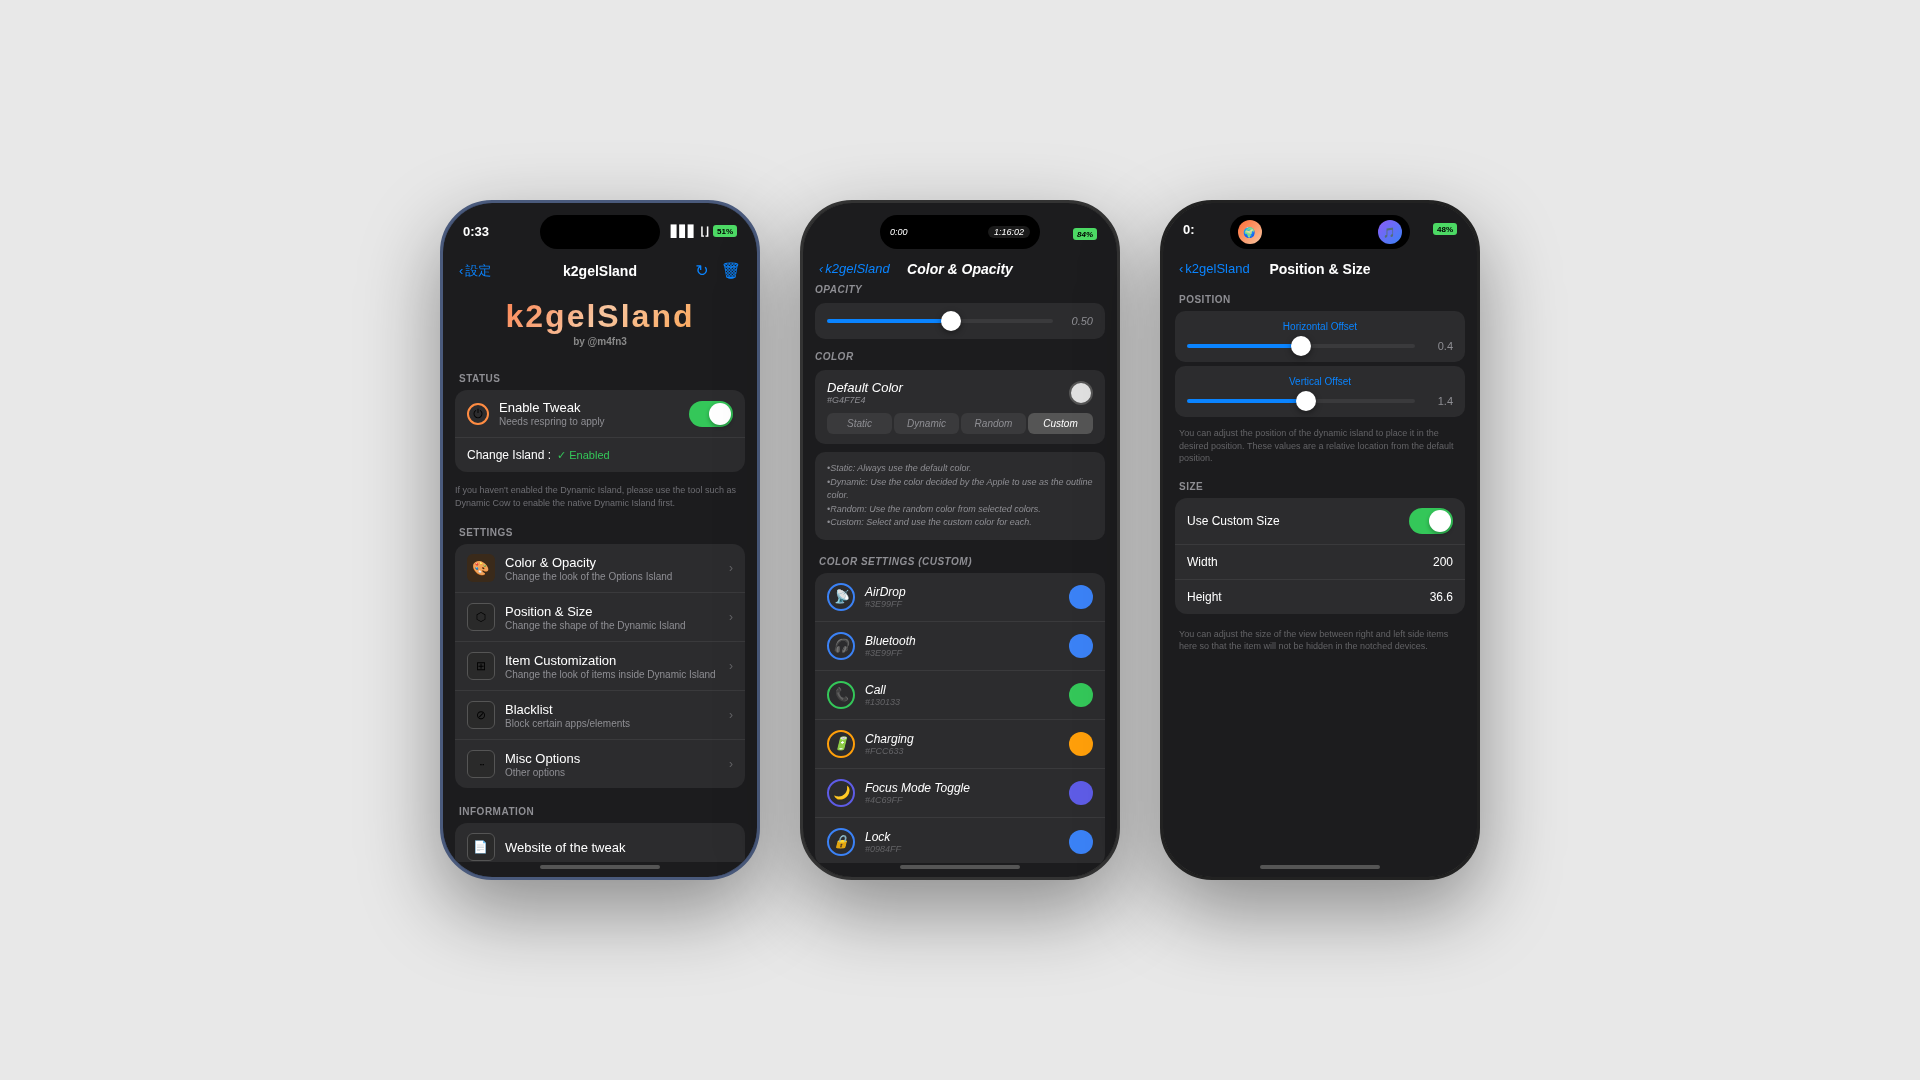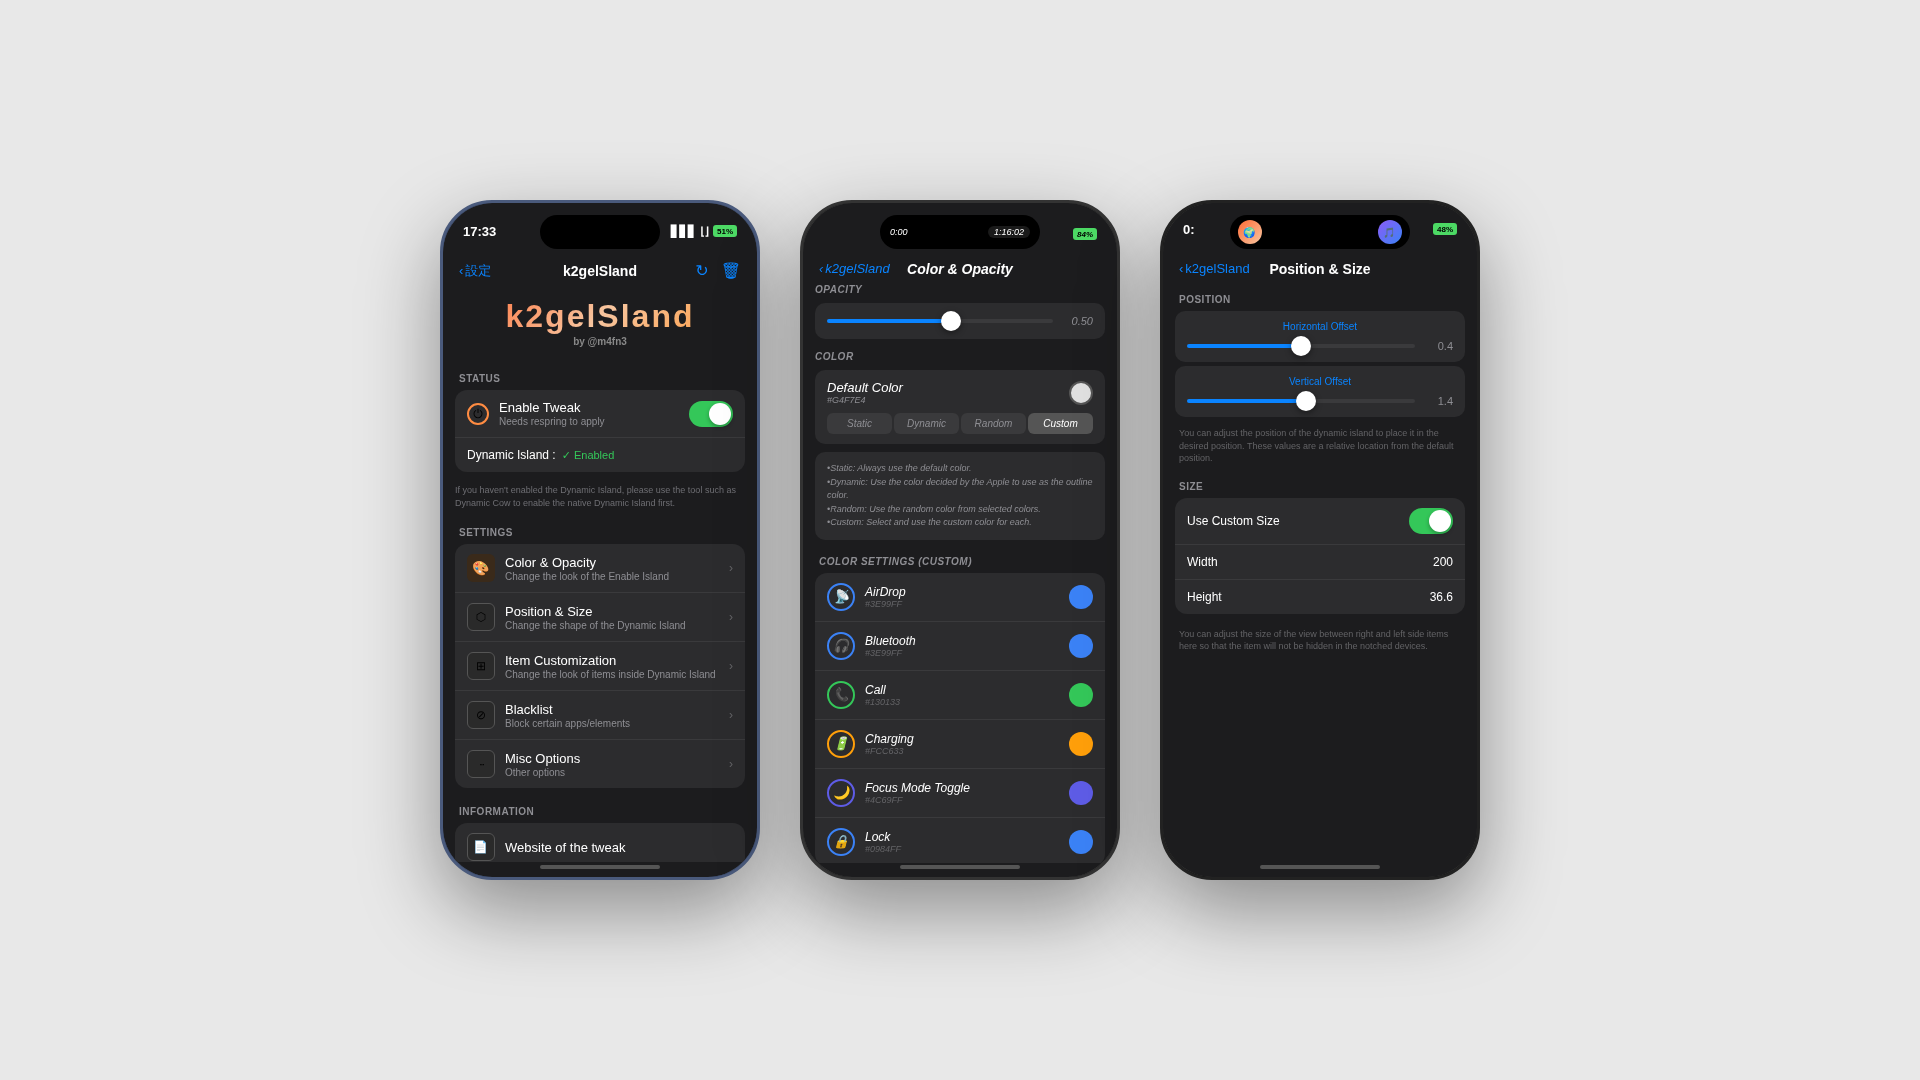--- a/index.html
+++ b/index.html
@@ -522,21 +522,21 @@
 </head>
 <body>
 
 <div class="phones-container">
 
   <div class="phone phone-1">
     <div class="phone-screen">
       <div class="dynamic-island"></div>
 
       <div class="status-bar">
-        <span class="status-time">17:33</span>
+        <span class="status-time">0:33</span>
         <div class="status-icons">
           <span>▋▋▋</span>
           <span>⌊⌋</span>
           <span class="battery-icon">51%</span>
         </div>
       </div>
 
       <div class="nav-bar">
         <div class="nav-back">
           <span>‹</span>
@@ -563,35 +563,35 @@
             <div class="settings-text">
               <div class="settings-label">Enable Tweak</div>
               <div class="settings-sublabel">Needs respring to apply</div>
             </div>
             <div class="toggle-green">
               <div class="toggle-knob"></div>
             </div>
           </div>
           <div class="settings-item">
             <div style="flex:1; display:flex; align-items:center; gap:6px;">
-              <span style="color:#fff; font-size:12px;">Dynamic Island :</span>
+              <span style="color:#fff; font-size:12px;">Change Island :</span>
               <span class="enabled-badge">✓ <span>Enabled</span></span>
             </div>
           </div>
         </div>
 
         <div class="info-text">If you haven't enabled the Dynamic Island, please use the tool such as Dynamic Cow to enable the native Dynamic Island first.</div>
 
         <div class="section-header">SETTINGS</div>
         <div class="settings-group">
           <div class="settings-item">
             <div class="settings-icon" style="background: #3a2a1a; font-size: 14px;">🎨</div>
             <div class="settings-text">
               <div class="settings-label">Color &amp; Opacity</div>
-              <div class="settings-sublabel">Change the look of the Enable Island</div>
+              <div class="settings-sublabel">Change the look of the Options Island</div>
             </div>
             <span class="settings-chevron">›</span>
           </div>
           <div class="settings-item">
             <div class="settings-icon" style="background: #2a2a2a; border: 1px solid #555; font-size: 12px;">⬡</div>
             <div class="settings-text">
               <div class="settings-label">Position &amp; Size</div>
               <div class="settings-sublabel">Change the shape of the Dynamic Island</div>
             </div>
             <span class="settings-chevron">›</span>

